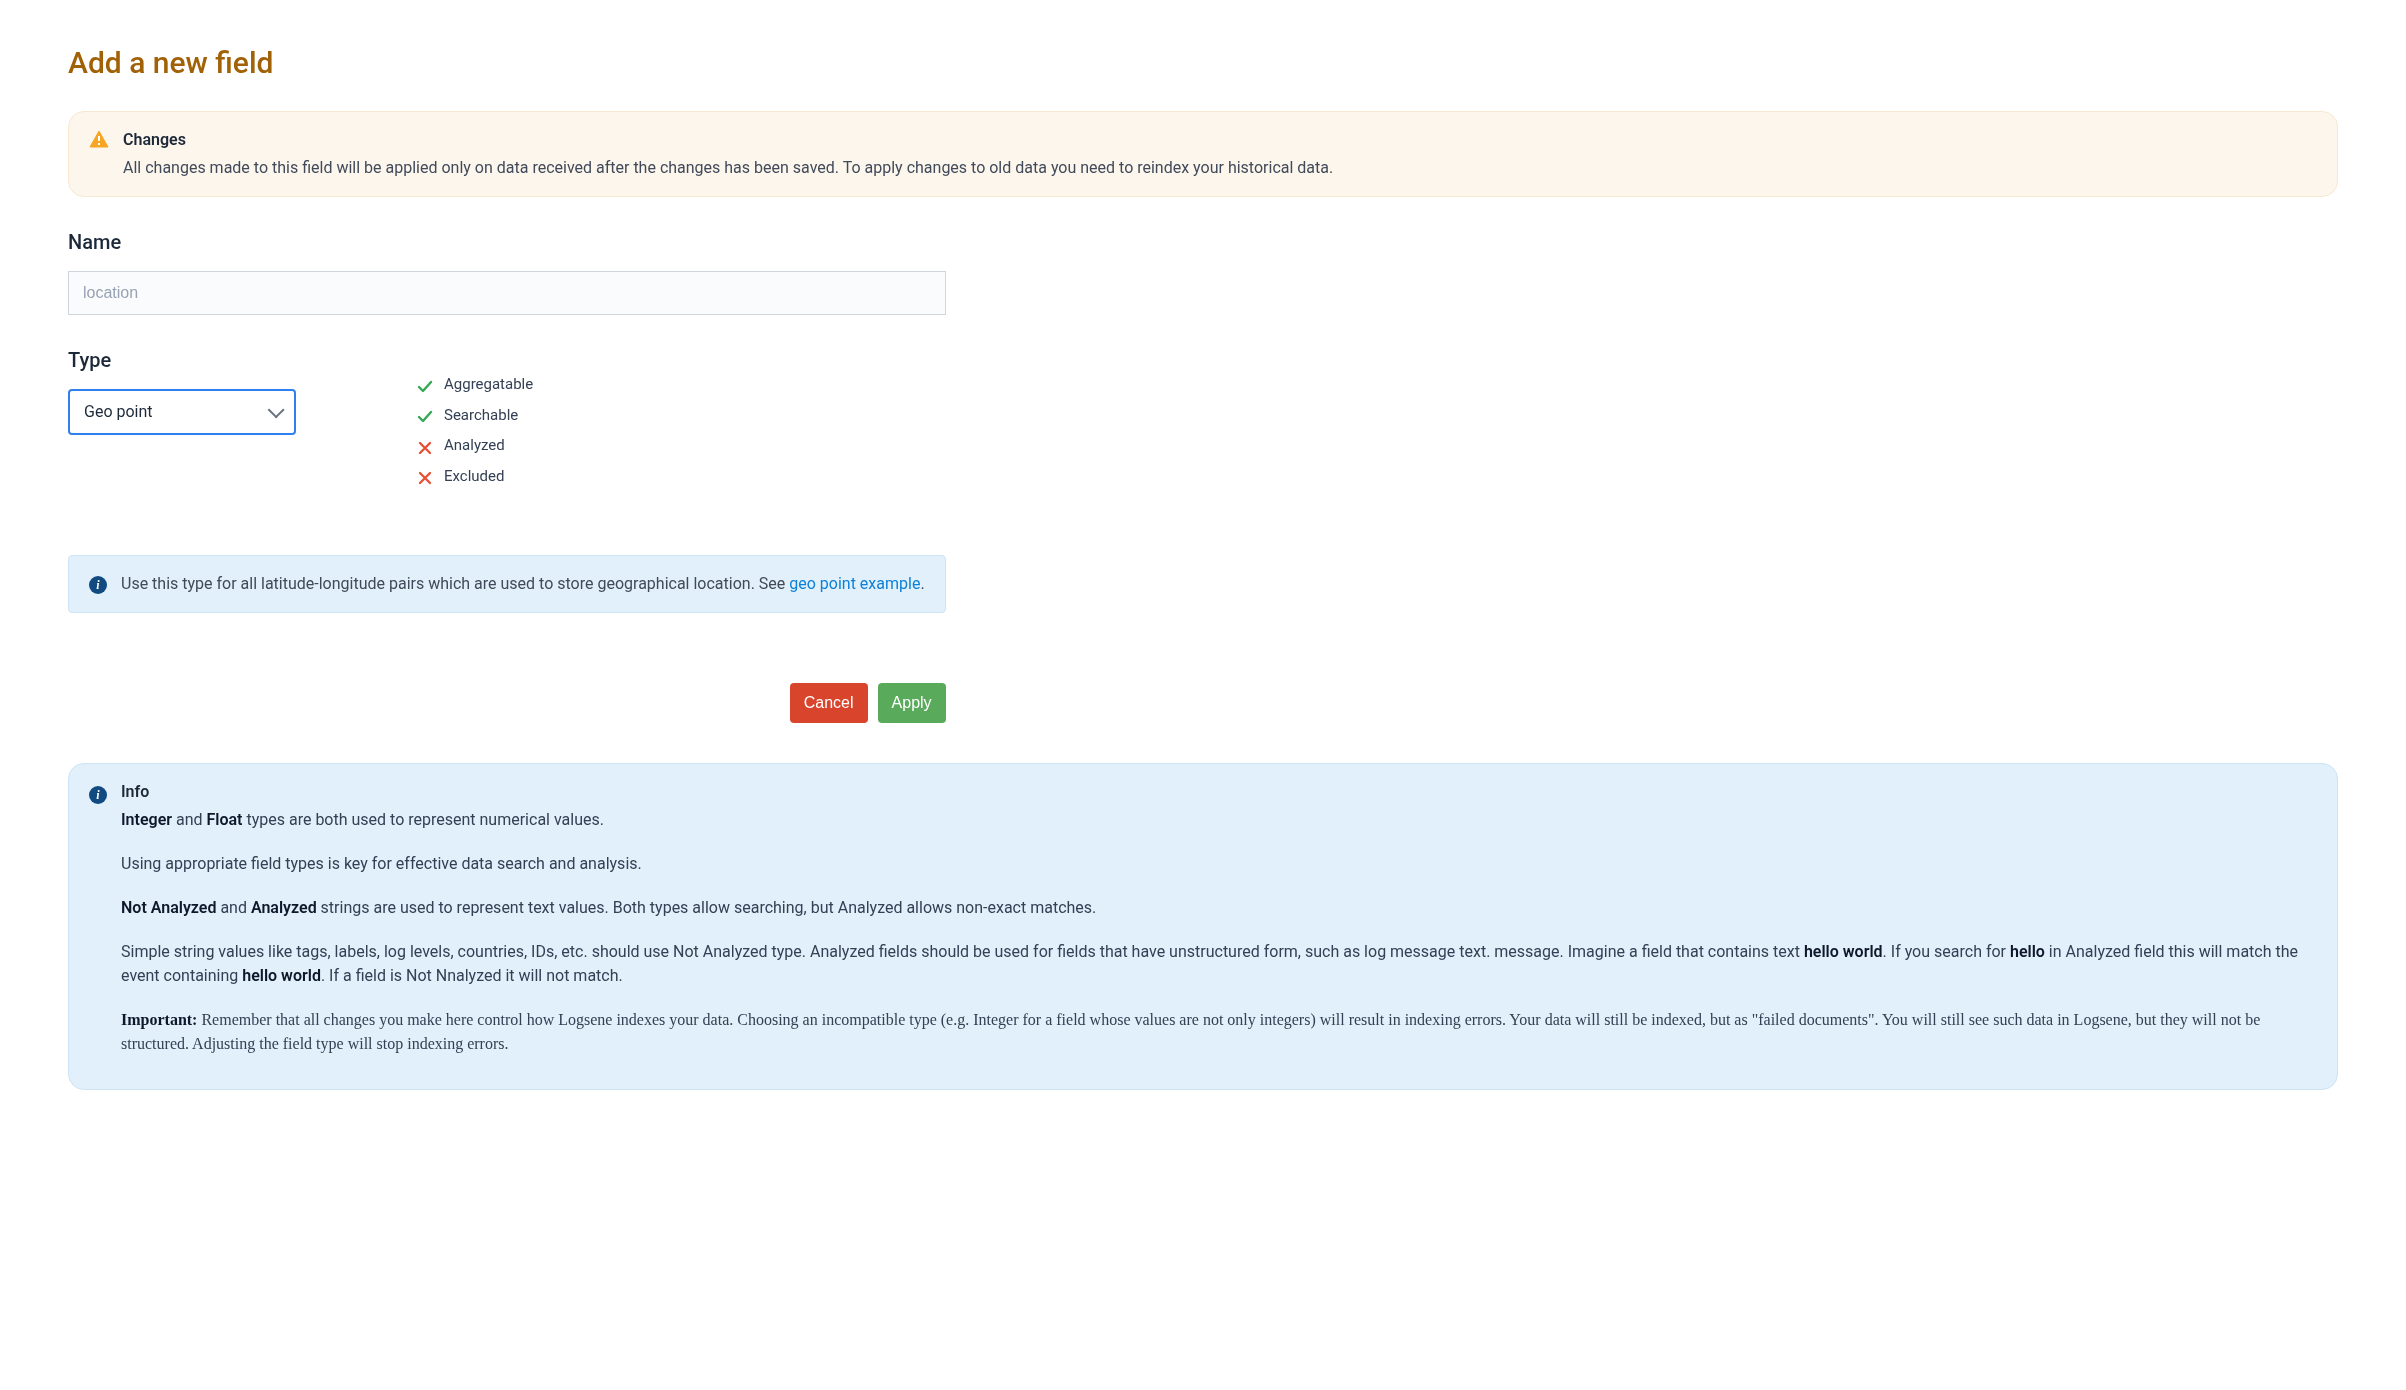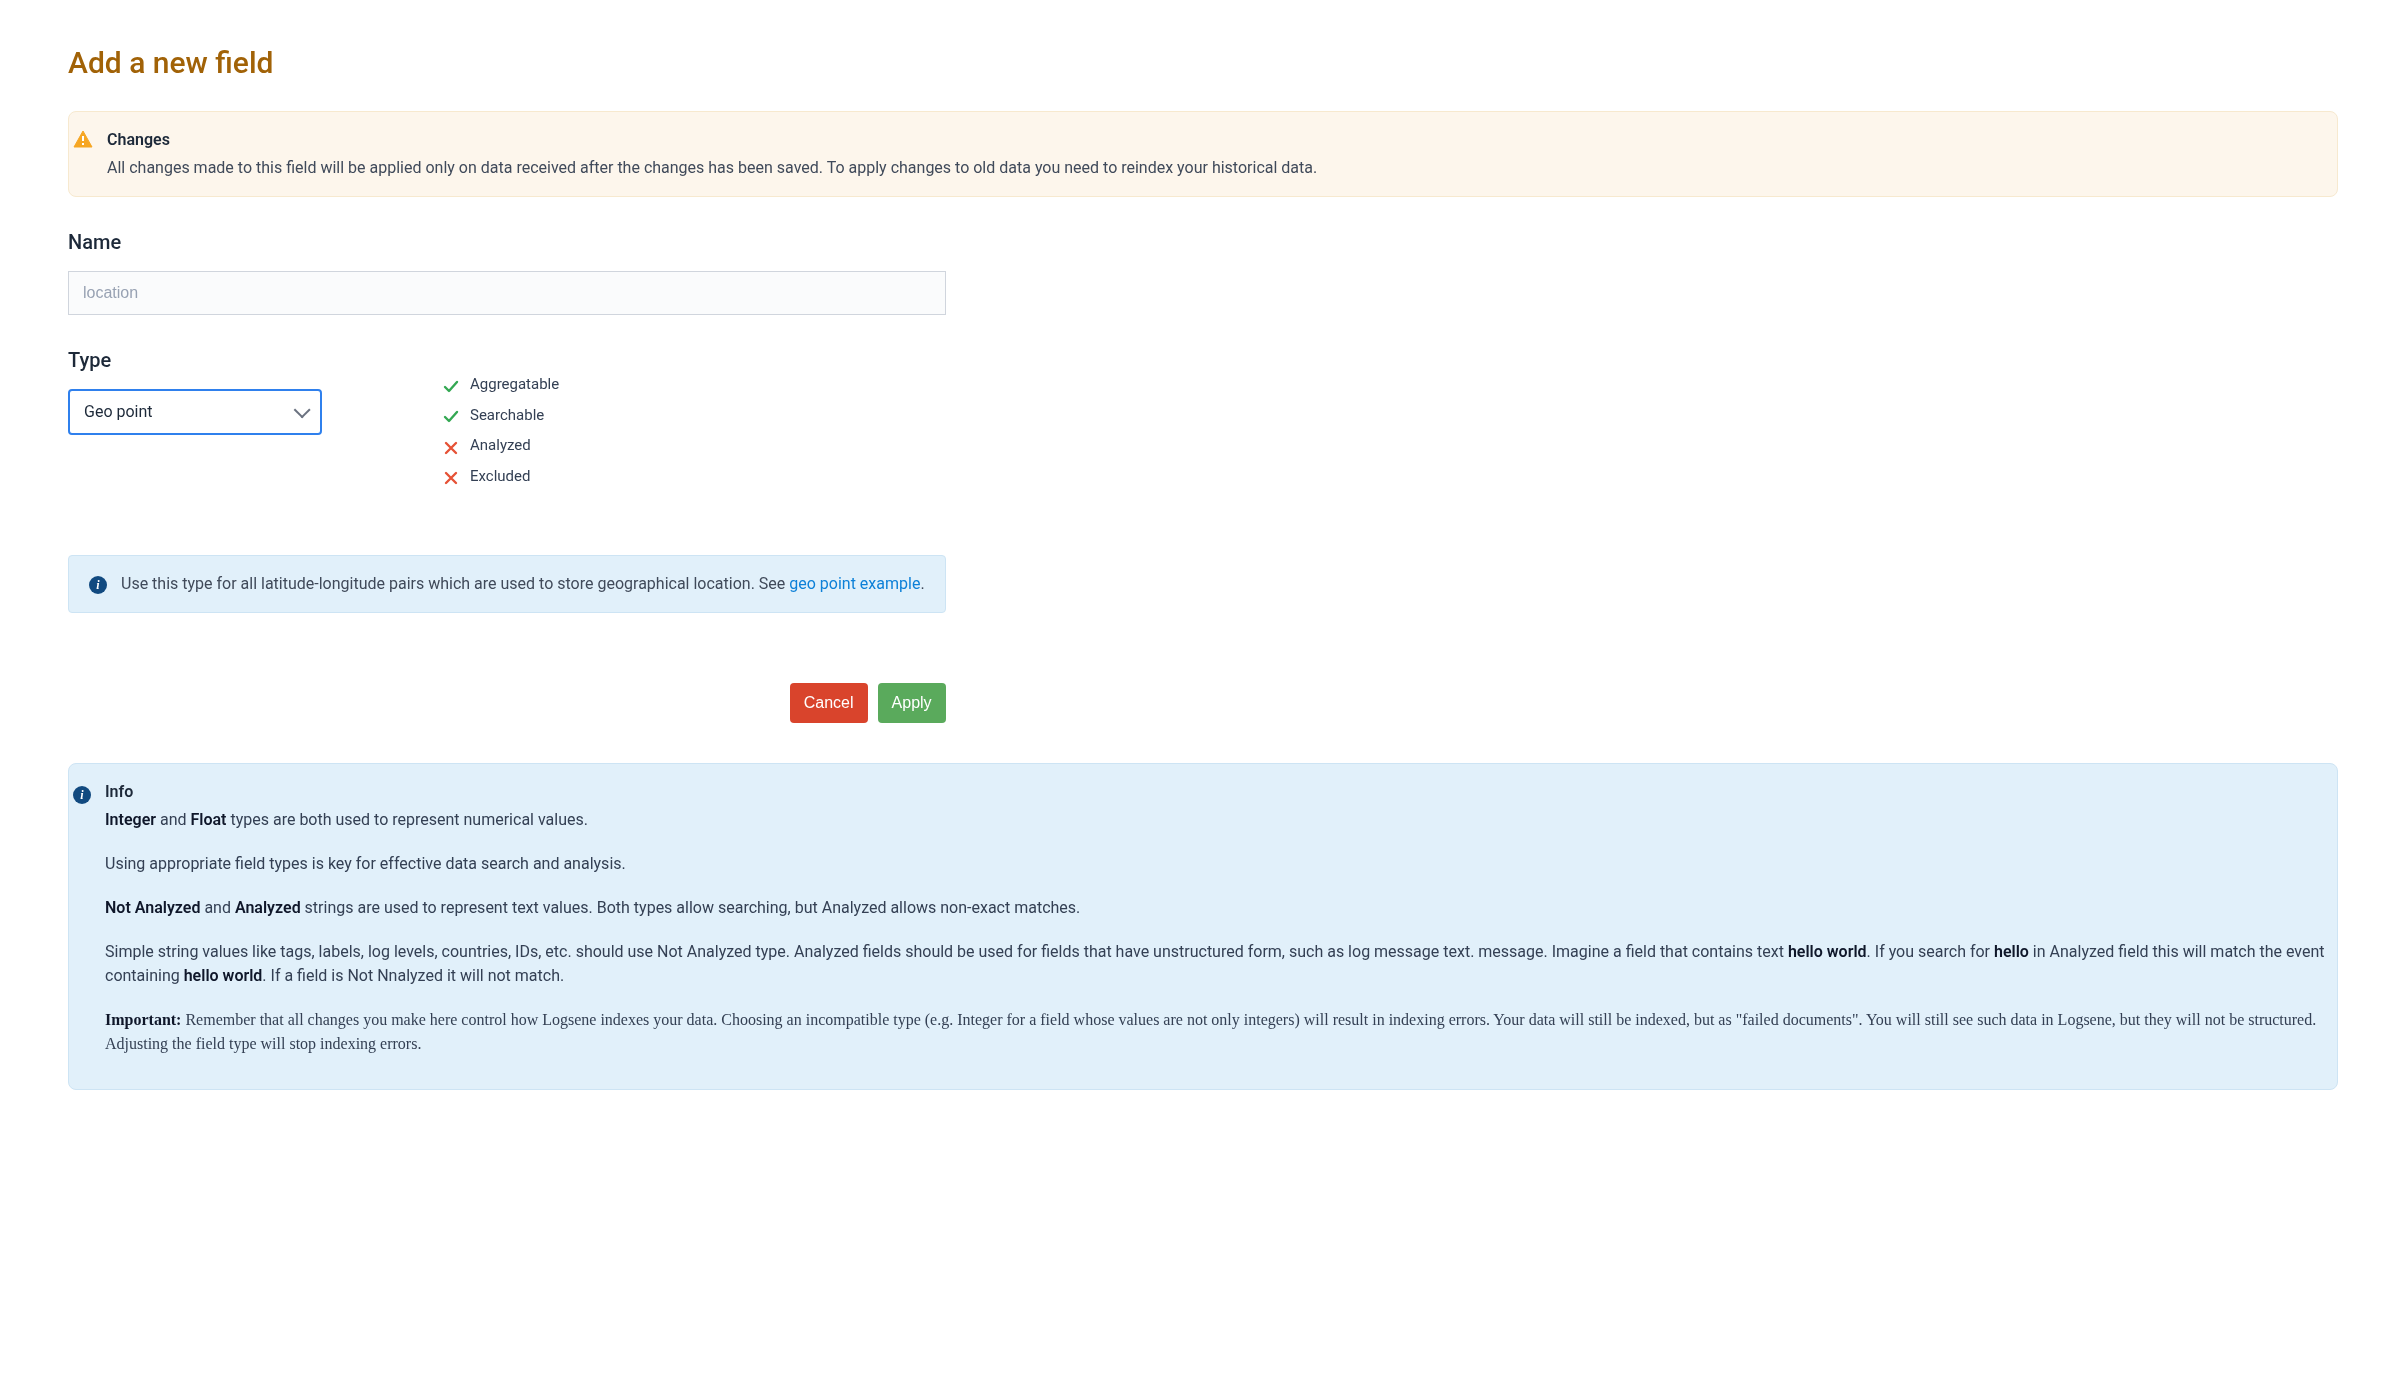--- a/index.html
+++ b/index.html
@@ -11,22 +11,22 @@
     font-size: 16px;
     line-height: 1.5;
   }
   h1.page-title {
     font-size: 30px;
     font-weight: 500;
     color: #a16207;
     margin-bottom: 26px;
   }
   .alert {
-    border-radius: 8px;
-    padding: 16px 4px;
+    border-radius: 16px;
+    padding: 16px 20px;
     display: flex;
     gap: 14px;
     margin-bottom: 18px;
   }
   .alert-warn {
     background: #fdf6ec;
     border: 1px solid #f7e9cf;
   }
   .alert-info {
     background: #e1f0fa;
@@ -70,21 +70,21 @@
     font-size: 16px;
     color: #98a2b3;
   }
   .type-row {
     display: flex;
     gap: 120px;
     align-items: flex-start;
   }
   .select-wrap {
     position: relative;
-    width: 254px;
+    width: 228px;
   }
   .select {
     width: 100%;
     height: 46px;
     border: 2px solid #2f80ed;
     border-radius: 4px;
     background: #fff;
     padding: 0 14px;
     font-size: 16px;
     color: #1d2939;

